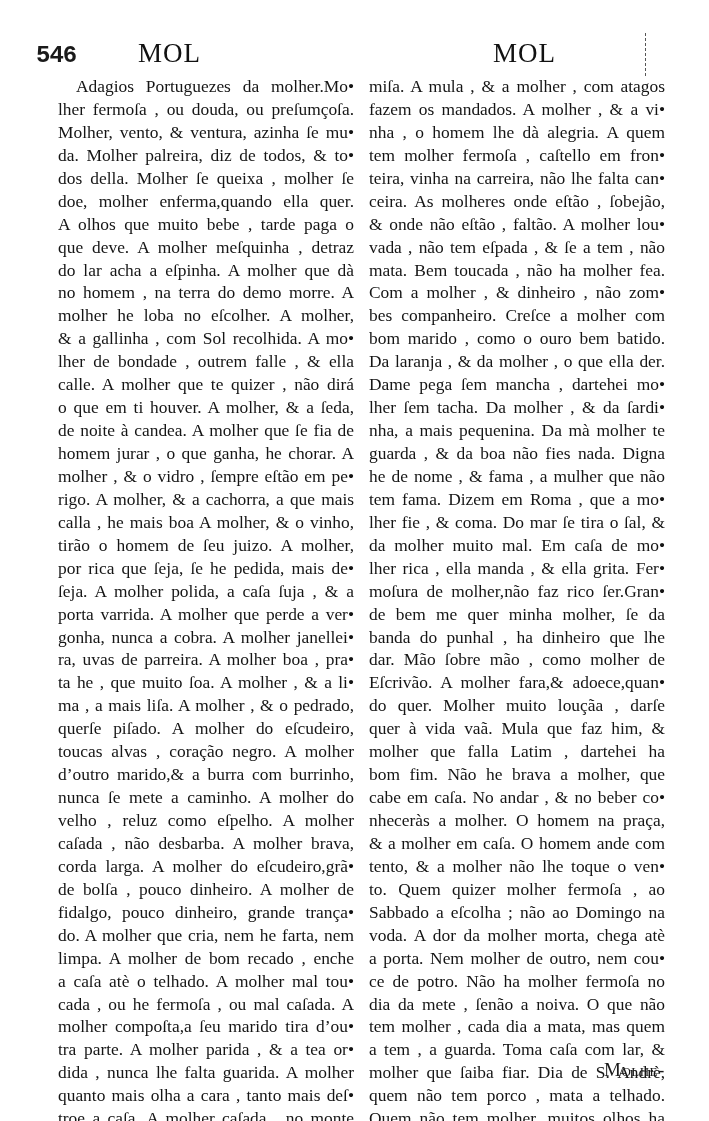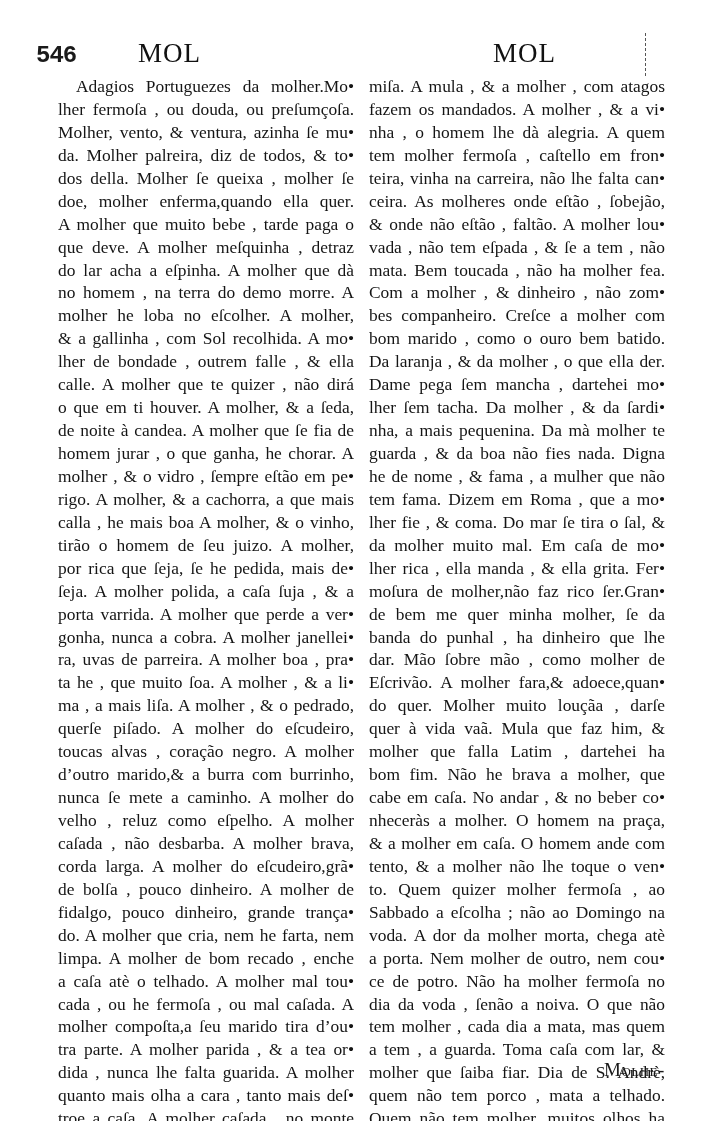--- a/index.html
+++ b/index.html
@@ -77,21 +77,21 @@
   <span class="running-head right">MOL</span>
   <div class="gutter-line"></div>
 
   <div class="column left" id="col-left">
       <span class="line indent">Adagios Portuguezes da molher.Mo•</span>
       <span class="line">lher fermoſa , ou douda, ou preſumçoſa.</span>
       <span class="line">Molher, vento, &amp; ventura, azinha ſe mu•</span>
       <span class="line">da. Molher palreira, diz de todos, &amp; to•</span>
       <span class="line">dos della. Molher ſe queixa , molher ſe</span>
       <span class="line">doe, molher enferma,quando ella quer.</span>
-      <span class="line">A molher que muito bebe , tarde paga o</span>
+      <span class="line">A olhos que muito bebe , tarde paga o</span>
       <span class="line">que deve. A molher meſquinha , detraz</span>
       <span class="line">do lar acha a eſpinha. A molher que dà</span>
       <span class="line">no homem , na terra do demo morre. A</span>
       <span class="line">molher he loba no eſcolher. A molher,</span>
       <span class="line">&amp; a gallinha , com Sol recolhida. A mo•</span>
       <span class="line">lher de bondade , outrem falle , &amp; ella</span>
       <span class="line">calle. A molher que te quizer , não dirá</span>
       <span class="line">o que em ti houver. A molher, &amp; a ſeda,</span>
       <span class="line">de noite à candea. A molher que ſe fia de</span>
       <span class="line">homem jurar , o que ganha, he chorar. A</span>
@@ -161,21 +161,21 @@
         <span class="line">bom fim. Não he brava a molher, que</span>
         <span class="line">cabe em caſa. No andar , &amp; no beber co•</span>
         <span class="line">nheceràs a molher. O homem na praça,</span>
         <span class="line">&amp; a molher em caſa. O homem ande com</span>
         <span class="line">tento, &amp; a molher não lhe toque o ven•</span>
         <span class="line">to. Quem quizer molher fermoſa , ao</span>
         <span class="line">Sabbado a eſcolha ; não ao Domingo na</span>
         <span class="line">voda. A dor da molher morta, chega atè</span>
         <span class="line">a porta. Nem molher de outro, nem cou•</span>
         <span class="line">ce de potro. Não ha molher fermoſa no</span>
-        <span class="line">dia da voda , ſenão a noiva. O que não</span>
+        <span class="line">dia da mete , ſenão a noiva. O que não</span>
         <span class="line">tem molher , cada dia a mata, mas quem</span>
         <span class="line">a tem , a guarda. Toma caſa com lar, &amp;</span>
         <span class="line">molher que ſaiba fiar. Dia de S. Andrè,</span>
         <span class="line">quem não tem porco , mata a telhado.</span>
         <span class="line">Quem não tem molher, muitos olhos ha</span>
       </div>
 
   </div>
 
   <span class="catchword">Molhe-</span>

